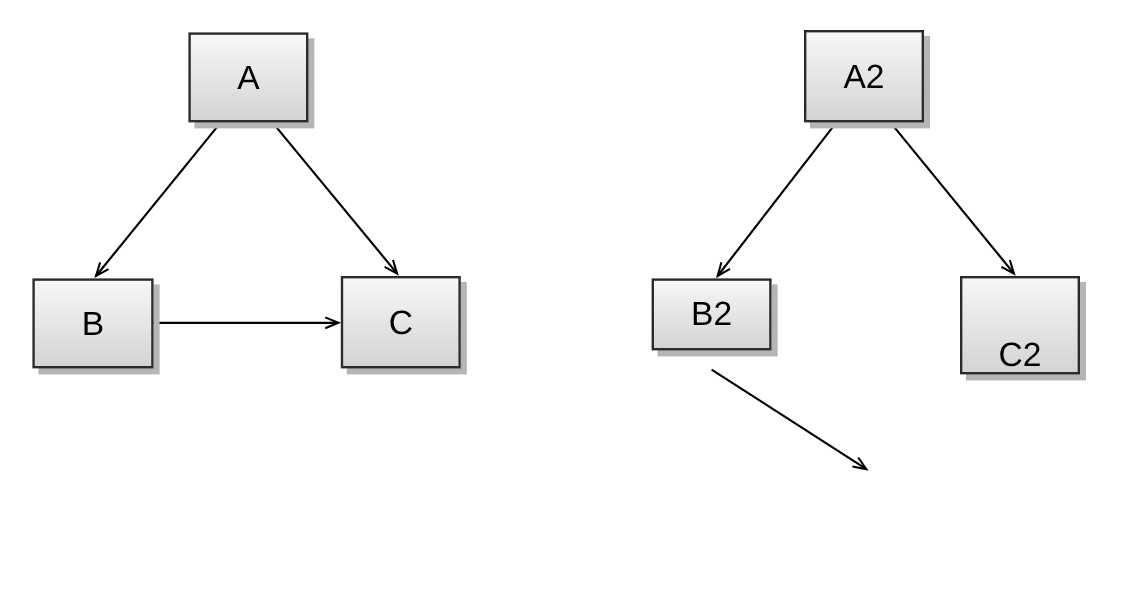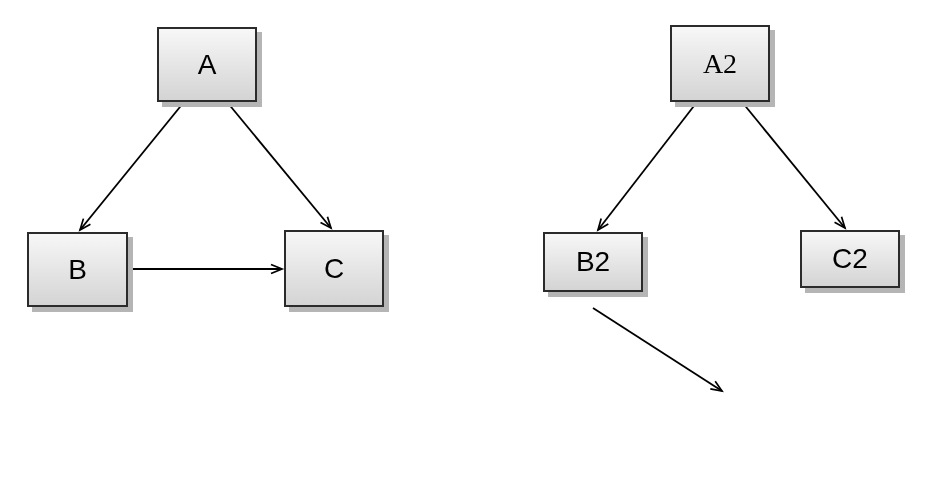--- a/index.html
+++ b/index.html
@@ -52,22 +52,22 @@
     </svg>
     <div class="node" style="left: 157px; top: 27px; width: 100px; height: 75px; background: linear-gradient(rgb(247, 247, 247), rgb(212, 212, 212)); border: 2px solid rgb(43, 43, 43); box-shadow: rgb(181, 181, 181) 5px 5px 0px;">
       <span class="node-label" style="color: rgb(0, 0, 0);">A</span>
     </div>
     <div class="node" style="left: 27px; top: 232px; width: 101px; height: 75px; background: linear-gradient(rgb(247, 247, 247), rgb(212, 212, 212)); border: 2px solid rgb(43, 43, 43); box-shadow: rgb(181, 181, 181) 5px 5px 0px;">
       <span class="node-label" style="color: rgb(0, 0, 0);">B</span>
     </div>
     <div class="node" style="left: 284px; top: 230px; width: 100px; height: 77px; background: linear-gradient(rgb(247, 247, 247), rgb(212, 212, 212)); border: 2px solid rgb(43, 43, 43); box-shadow: rgb(181, 181, 181) 5px 5px 0px;">
       <span class="node-label" style="color: rgb(0, 0, 0);">C</span>
     </div>
-    <div class="node" style="left: 670px; top: 25px; width: 100px; height: 77px; background: linear-gradient(rgb(247, 247, 247), rgb(212, 212, 212)); border: 2px solid rgb(43, 43, 43); box-shadow: rgb(181, 181, 181) 5px 5px 0px; font-family: Liberation Serif, serif;">
+    <div class="node" style="left: 670px; top: 25px; width: 100px; height: 77px; background: linear-gradient(rgb(247, 247, 247), rgb(212, 212, 212)); border: 2px solid rgb(43, 43, 43); box-shadow: rgb(181, 181, 181) 5px 5px 0px;">
       <span class="node-label" style="color: rgb(0, 0, 0);">A2</span>
     </div>
     <div class="node" style="left: 543px; top: 232px; width: 100px; height: 60px; background: linear-gradient(rgb(247, 247, 247), rgb(212, 212, 212)); border: 2px solid rgb(43, 43, 43); box-shadow: rgb(181, 181, 181) 5px 5px 0px;">
       <span class="node-label" style="color: rgb(0, 0, 0);">B2</span>
     </div>
-    <div class="node" style="left: 800px; top: 230px; width: 100px; height: 58px; background: linear-gradient(rgb(247, 247, 247), rgb(212, 212, 212)); border: 2px solid rgb(43, 43, 43); box-shadow: rgb(181, 181, 181) 5px 5px 0px;">
+    <div class="node" style="left: 800px; top: 230px; width: 100px; height: 82px; background: linear-gradient(rgb(247, 247, 247), rgb(212, 212, 212)); border: 2px solid rgb(43, 43, 43); box-shadow: rgb(181, 181, 181) 5px 5px 0px; align-items: flex-end;">
       <span class="node-label" style="color: rgb(0, 0, 0);">C2</span>
     </div>
   </div>
 
 </body></html>

